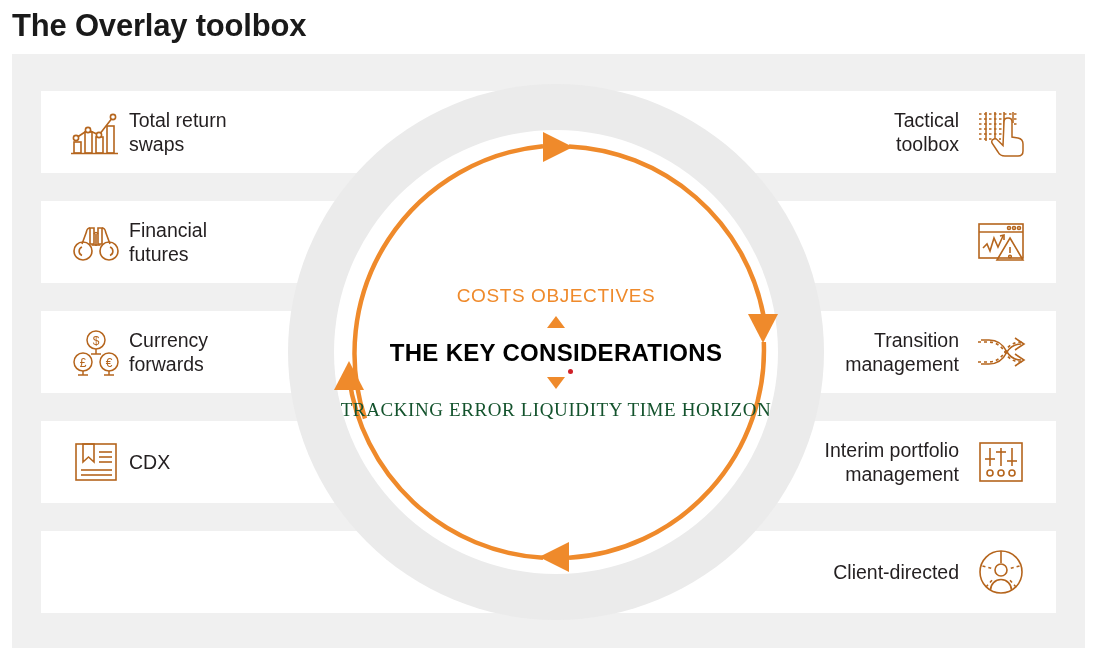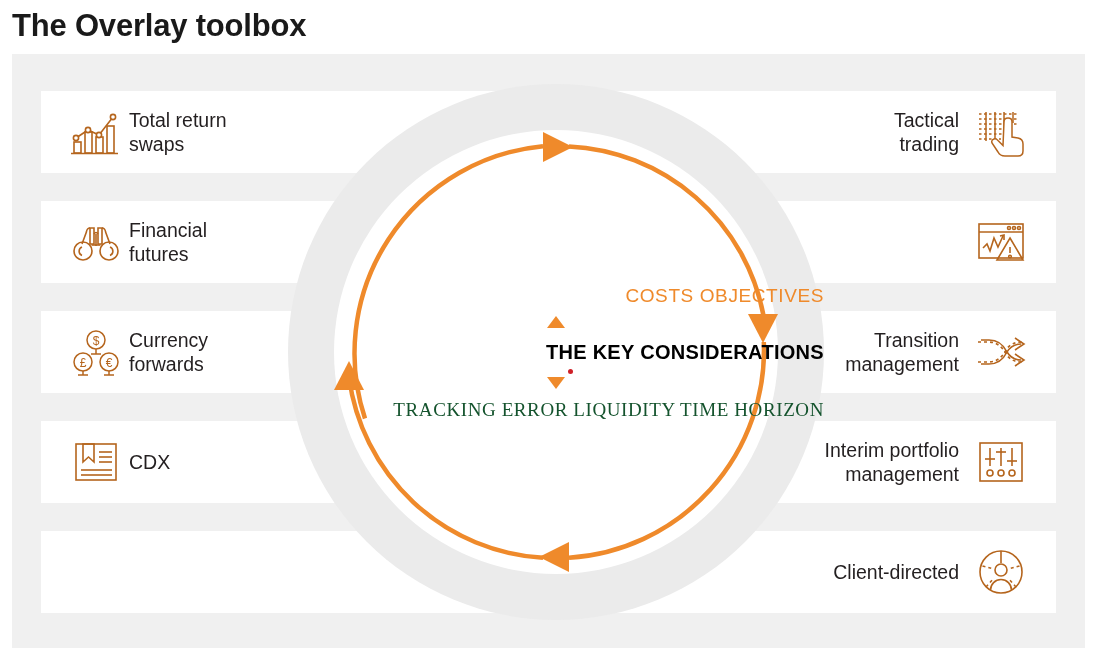--- a/index.html
+++ b/index.html
@@ -76,33 +76,33 @@
     width:56px;height:56px;flex:0 0 56px;
     display:block;
   }
   .cell-icon svg{display:block;width:56px;height:56px;}
 
   
   #center{
     position:absolute;left:276px;top:30px;
     width:536px;height:536px;
     display:flex;flex-direction:column;
-    align-items:flex-end;justify-content:center;
+    align-items:center;justify-content:center;
     pointer-events:none;
   }
   .ctext-top{
     font-size:19px;color:#ef8a2b;line-height:23px;
     text-align:center;letter-spacing:0.6px;
   }
   .ctext-bottom{
     font-size:19px;color:#14532d;line-height:23px;
     text-align:center;letter-spacing:0.6px;font-family:Liberation Serif, serif;
   }
   #center-title{
-    font-size:20px;font-weight:bold;color:#000000;
+    font-size:24px;font-weight:bold;color:#000000;
     text-align:center;line-height:31px;letter-spacing:0.3px;
   }
   .tri{
     width:0;height:0;margin:9px 0;
   }
   .tri.up{
     border-left:9px solid transparent;
     border-right:9px solid transparent;
     border-bottom:12px solid #ef8a2b;
   }
@@ -246,21 +246,21 @@
         <line x1="13" y1="36" x2="44" y2="36"></line>
         <line x1="13" y1="41" x2="44" y2="41"></line>
       </svg>
     </span>
     <span class="cell-label">CDX</span>
   </div>
 
 
   <div class="cell right r0">
     <span class="cell-label">Tactical
-trading</span>
+toolbox</span>
     <svg class="cell-icon" viewBox="0 0 56 56" fill="none" stroke="#b5651d" stroke-width="1.5">
       <g stroke-dasharray="2.5 2.5">
         <line x1="6" y1="10" x2="44" y2="10"></line>
         <line x1="6" y1="15" x2="44" y2="15"></line>
         <line x1="6" y1="20" x2="44" y2="20"></line>
         <line x1="6" y1="25" x2="36" y2="25"></line>
         <line x1="6" y1="30" x2="30" y2="30"></line>
         <line x1="6" y1="35" x2="28" y2="35"></line>
       </g>
       <g stroke-dasharray="0">

